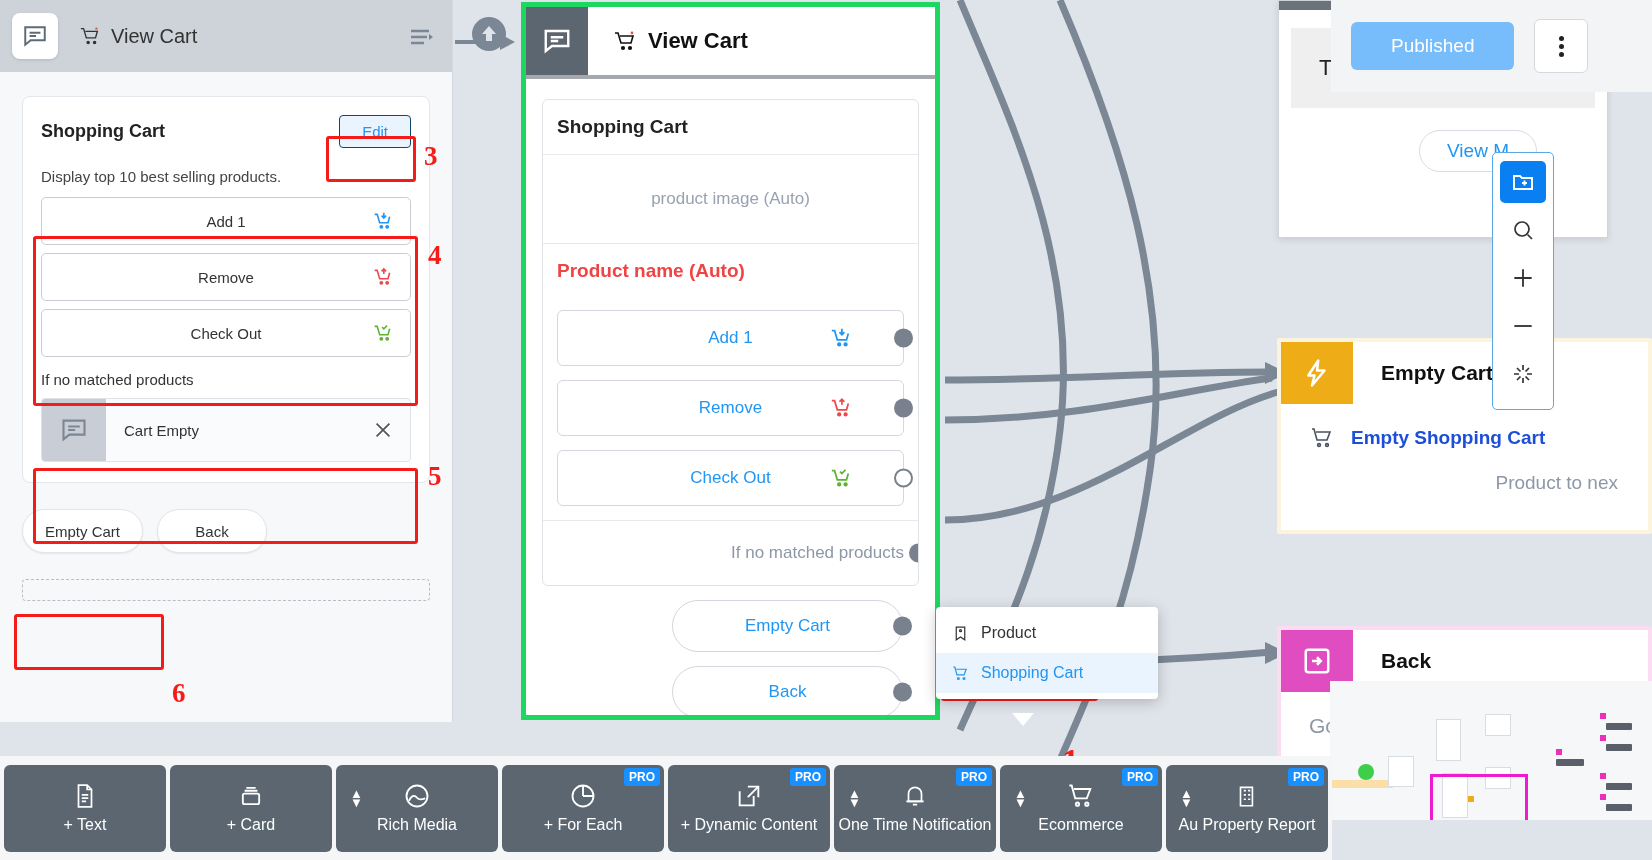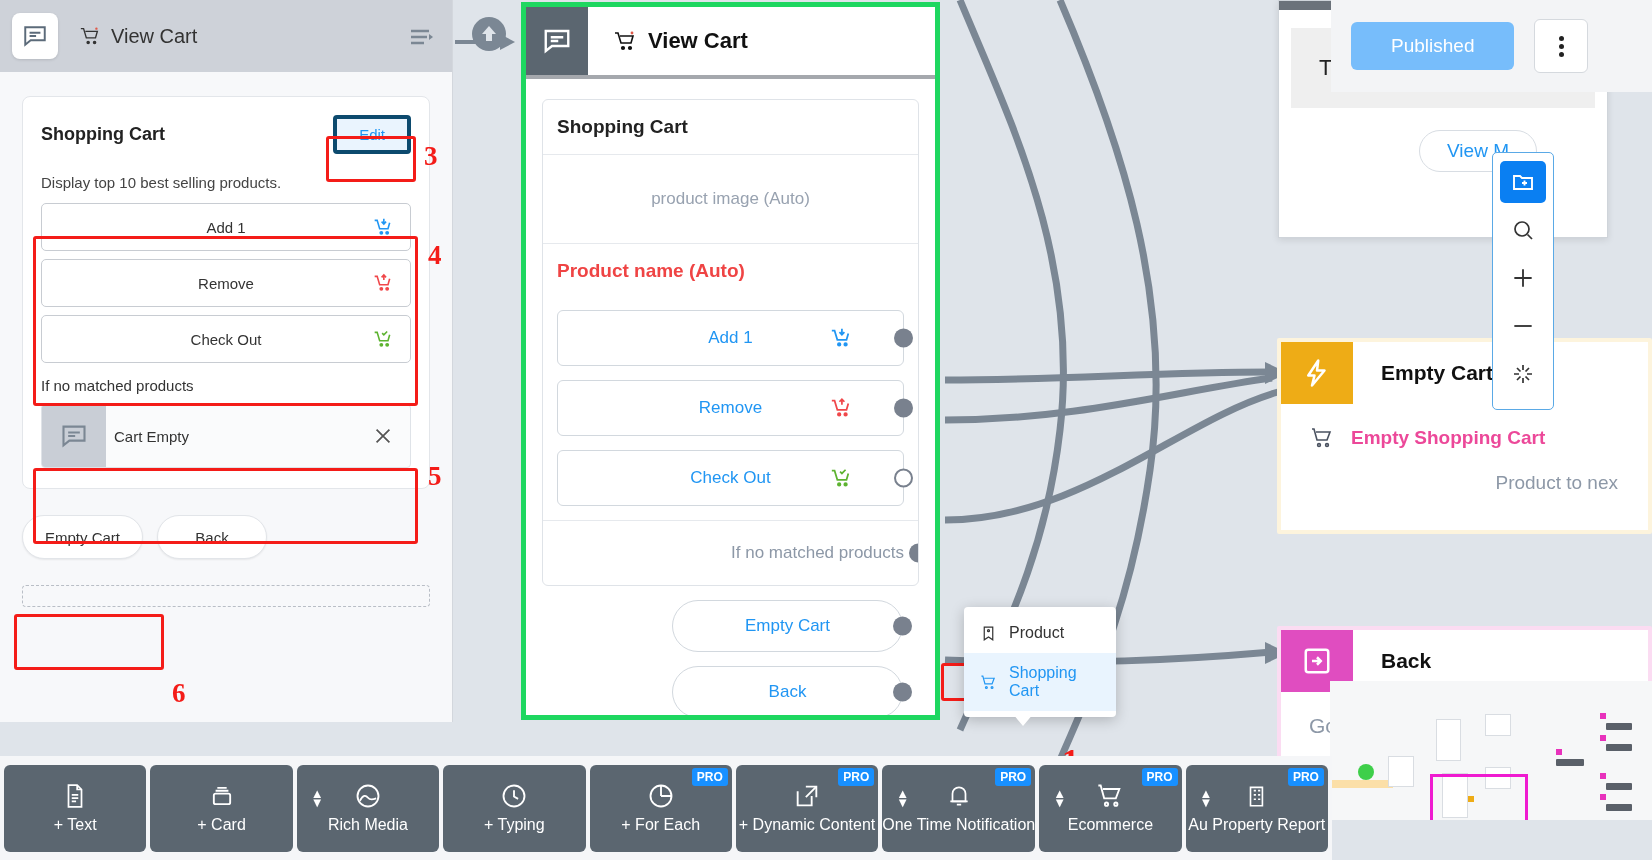--- a/index.html
+++ b/index.html
@@ -34,37 +34,37 @@
   #lp-header .burger { position:absolute; right:18px; top:28px; }
 
   #lp-body { padding:24px 22px 0 22px; }
   .card-white {
     background:#fff; border:1px solid #e3e6ea; border-radius:8px;
     padding:18px 18px 20px 18px;
   }
   .row-title { display:flex; align-items:center; justify-content:space-between; }
   .row-title h2 { font-size:18px; color:#222; font-weight:bold; }
   .edit-btn {
-    background:#eaf4fe; border:4px solid #0c4a6e; border-radius:4px;
+    background:#eaf4fe; border:1px solid #0c4a6e; border-radius:4px;
     color:#2196f3; font-size:15px; padding:7px 22px; cursor:pointer;
   }
   .desc { font-size:15px; color:#444; margin:20px 0 12px 0; }
   .opt-btn {
     height:48px; border:1px solid #c8ccd2; border-radius:5px; background:#fff;
     display:flex; align-items:center; justify-content:center; position:relative;
     font-size:15px; color:#333; margin-bottom:8px;
   }
   .opt-btn .ic { position:absolute; right:16px; top:50%; transform:translateY(-50%); font-size:17px;}
   .sublabel { font-size:15px; color:#333; margin:14px 0 10px 0; }
   .chip {
     display:flex; align-items:stretch; border:1px solid #dfe3e8; border-radius:4px;
     background:#fafbfc; height:64px; overflow:hidden;
   }
   .chip .thumb { width:64px; background:#c9ced6; display:flex; align-items:center; justify-content:center;}
-  .chip .name { flex:1; display:flex; align-items:center; padding-left:8px; font-size:15px; color:#333;}
+  .chip .name { flex:1; display:flex; align-items:center; padding-left:18px; font-size:15px; color:#333;}
   .chip .x { display:flex; align-items:center; padding-right:16px; color:#555; font-size:22px; }
   #lp-footer { padding:0 22px; margin-top:26px; display:flex; gap:14px; }
   .pill {
     border:1px solid #e2e5e9; background:#fff; border-radius:22px; height:44px;
     min-width:110px; display:flex;align-items:center;justify-content:center;
     font-size:15px;color:#333; box-shadow:0 1px 2px rgba(0,0,0,.07); padding:0 22px;
   }
   #lp-dashed { margin:26px 22px 0 22px; height:22px; border:1px dashed #b9bec6; border-radius:4px;}
 
   
@@ -103,21 +103,21 @@
   .pv-nomatch { display:flex; align-items:center; justify-content:flex-end;
                 color:#8d98a7; font-size:17px; padding:22px 14px; position:relative; }
   .pv-pill {
     height:52px; border:1px solid #d2d8de; border-radius:26px; background:#fff;
     display:flex; align-items:center; justify-content:center; position:relative;
     color:#2196f3; font-size:17px; margin:14px 16px 14px 130px;
   }
 
   
   #ctx-menu {
-    position:absolute; left:964px; top:607px; width:152px; background:#fff;
+    position:absolute; left:936px; top:607px; width:222px; background:#fff;
     border-radius:4px; box-shadow:0 3px 14px rgba(0,0,0,.22); z-index:70; padding:6px 0;
   }
   #ctx-menu .mi { display:flex; align-items:center; gap:12px; padding:11px 16px;
                   font-size:16px; color:#333; cursor:pointer;}
   #ctx-menu .mi.sel { background:#e9f4fe; color:#2196f3; }
   #ctx-tail { position:absolute; left:1012px; top:713px; width:0;height:0;
     border-left:11px solid transparent;border-right:11px solid transparent;
     border-top:13px solid #fff; z-index:70;}
 
   
@@ -133,21 +133,21 @@
   #node-th .cont { text-align:center; margin-top:16px; font-size:19px; color:#8d98a7;}
 
   #node-empty { left:1277px; top:338px; width:375px; height:196px;
     background:#fdf4dd; border-radius:2px; padding:4px;}
   #node-empty .inner { background:#fff; height:100%; }
   #node-empty .hd { height:62px; display:flex; align-items:center; }
   #node-empty .hd .sq { width:72px;height:62px;background:#eeac16;
                         display:flex;align-items:center;justify-content:center;}
   #node-empty .hd .t { margin-left:28px; font-size:21px; font-weight:bold;color:#111;}
   #node-empty .b1 { display:flex; align-items:center; gap:16px; padding:22px 0 0 28px;
-                    color:#ec4899; font-size:19px; font-weight:bold;}
+                    color:#1d4ed8; font-size:19px; font-weight:bold;}
   #node-empty .b2 { text-align:right; padding:22px 30px 0 0; color:#8d98a7; font-size:19px;}
 
   #node-back { left:1277px; top:626px; width:375px; height:150px;
     background:#fbdcf2; border-radius:2px; padding:4px; }
   #node-back .inner { background:#fff; height:100%; }
   #node-back .hd { height:62px; display:flex; align-items:center; }
   #node-back .hd .sq { width:72px;height:62px;background:#e04dc0;
                        display:flex;align-items:center;justify-content:center;}
   #node-back .hd .t { margin-left:28px; font-size:21px; font-weight:bold;color:#111;}
   #node-back .b2 { padding:22px 0 0 28px; font-size:21px; color:#8d98a7;}
@@ -568,29 +568,20 @@
     <span class="arrows">▲<br>▼</span>
     <span>
         <svg width="28" height="28" viewBox="0 0 24 24" fill="none" stroke="#fff" stroke-width="1.6">
           <circle cx="12" cy="12" r="9"></circle>
           <path d="M5 16c3-5 5-5 7-2.5S19 14 19 14"></path>
         </svg>
       </span>
     <span class="lbl">Rich Media</span>
   </div>
   <div class="tool">
-    <span>
-        <svg width="28" height="28" viewBox="0 0 24 24" fill="none" stroke="#fff" stroke-width="1.6">
-          <circle cx="12" cy="12" r="9"></circle>
-          <path d="M12 7v5.5l3.5 2"></path>
-        </svg>
-      </span>
-    <span class="lbl">+ Typing</span>
-  </div>
-  <div class="tool">
     <span class="pro">PRO</span>
     <span>
         <svg width="28" height="28" viewBox="0 0 24 24" fill="none" stroke="#fff" stroke-width="1.6">
           <circle cx="12" cy="12" r="9"></circle>
           <path d="M12 12V3M12 12h9"></path>
         </svg>
       </span>
     <span class="lbl">+ For Each</span>
   </div>
   <div class="tool">

